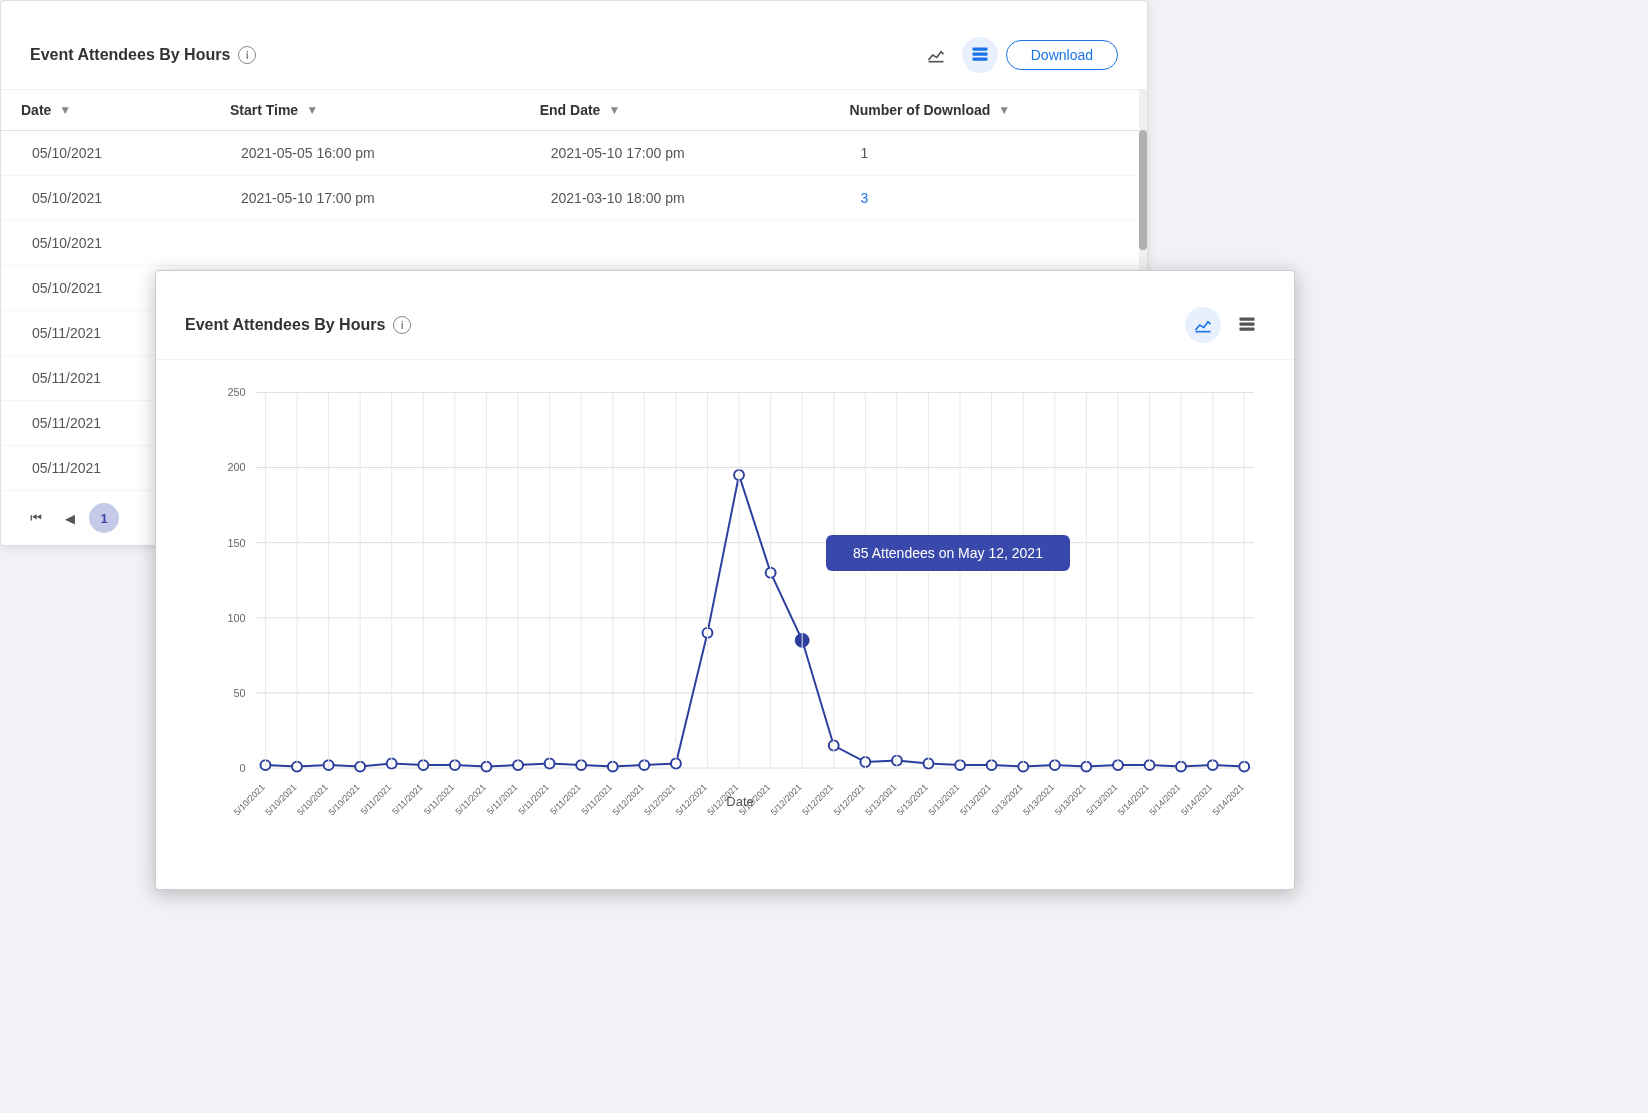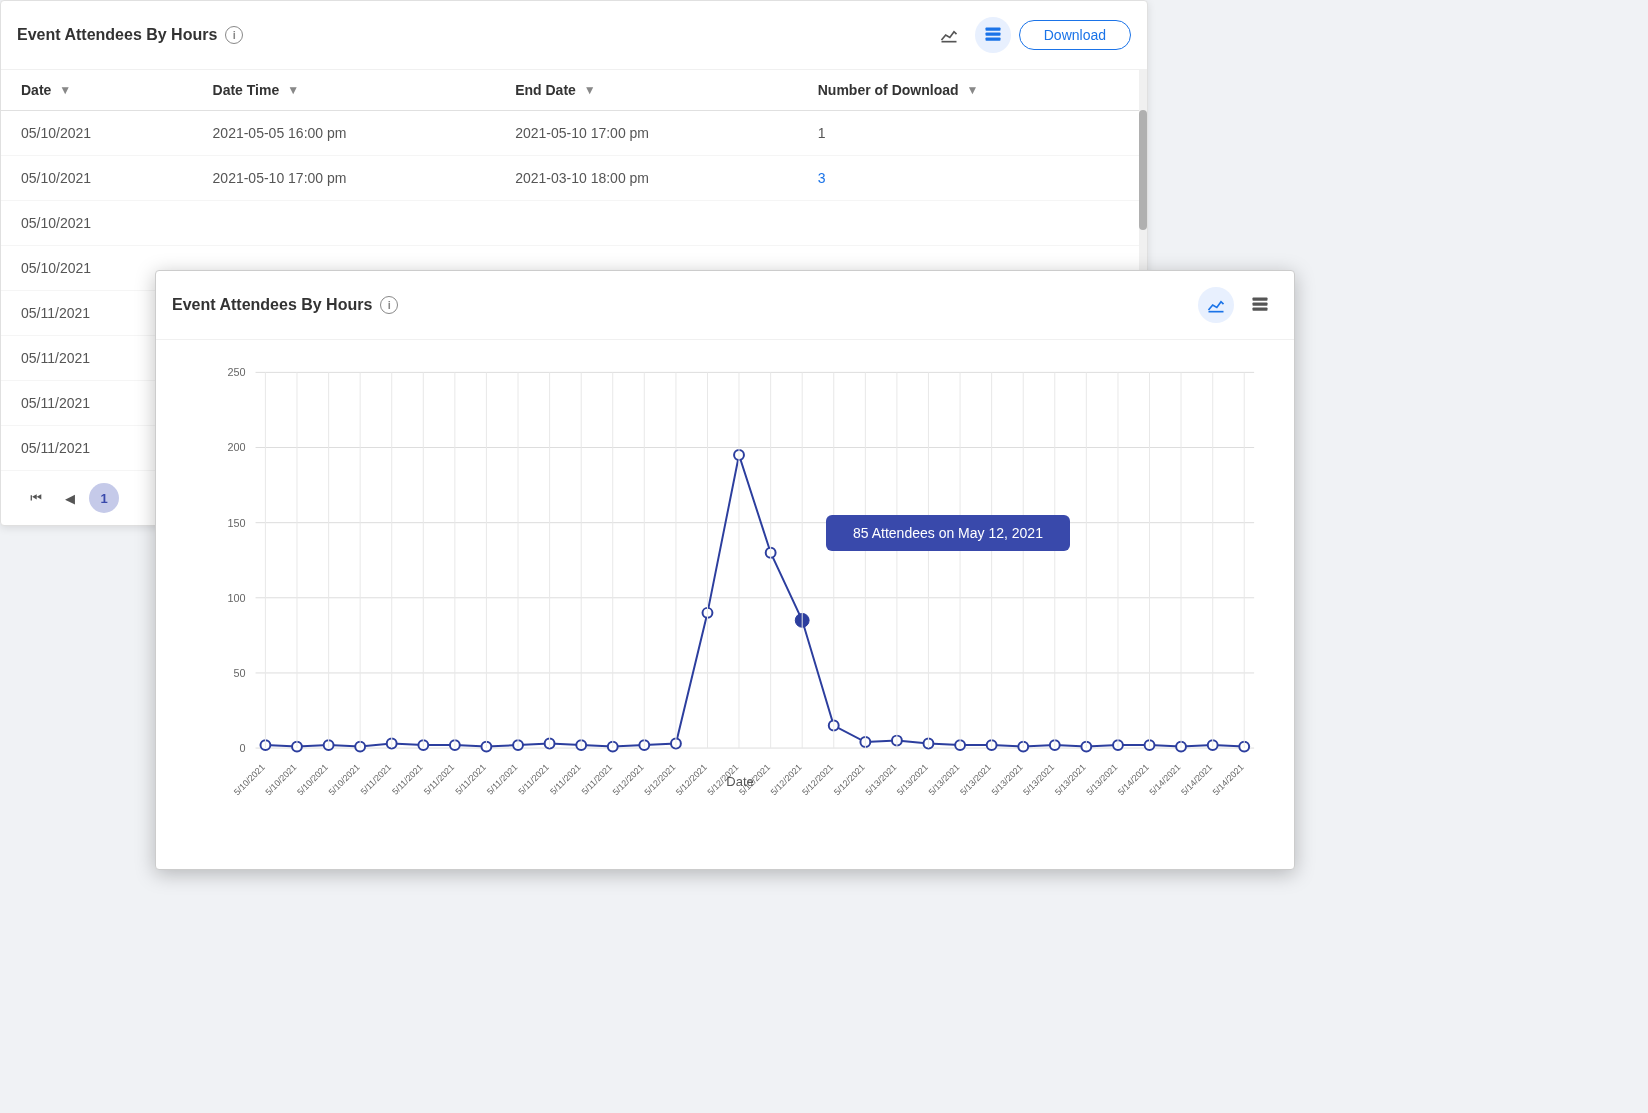--- a/index.html
+++ b/index.html
@@ -22,22 +22,23 @@
       border: 1px solid #e0e0e0;
       border-radius: 4px;
       box-shadow: 0 2px 8px rgba(0,0,0,0.1);
       padding: 0;
     }
 
     .panel-header {
       display: flex;
       align-items: center;
       justify-content: space-between;
-      padding: 16px 16px;
+      padding: 16px 29px;
       border-bottom: 1px solid #f0f0f0;
+      margin-top: 20px;
     }
 
     .panel-title {
       font-size: 16px;
       font-weight: 600;
       color: #333;
       display: flex;
       align-items: center;
       gap: 8px;
     }
@@ -117,21 +118,21 @@
       align-items: center;
       gap: 8px;
     }
 
     .filter-icon {
       color: #888;
       font-size: 12px;
     }
 
     .data-table td {
-      padding: 14px 20px;
+      padding: 14px 31px;
       font-size: 14px;
       color: #555;
       border-bottom: 1px solid #f5f5f5;
     }
 
     
     .table-wrapper {
       position: relative;
       overflow: hidden;
     }
@@ -248,21 +249,21 @@
       <thead>
         <tr>
           <th>
             <div class="th-content">
               <span>Date</span>
               <span class="filter-icon">▼</span>
             </div>
           </th>
           <th>
             <div class="th-content">
-              <span>Date Time</span>
+              <span>Start Time</span>
               <span class="filter-icon">▼</span>
             </div>
           </th>
           <th>
             <div class="th-content">
               <span>End Date</span>
               <span class="filter-icon">▼</span>
             </div>
           </th>
           <th>

